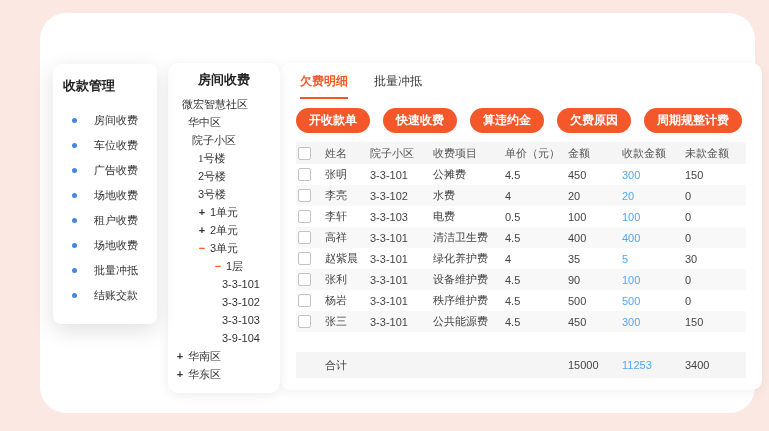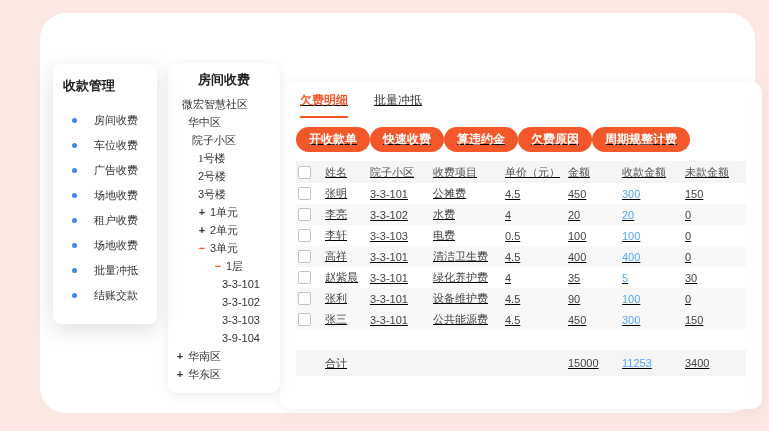--- a/index.html
+++ b/index.html
@@ -20,29 +20,29 @@
     box-shadow:0 2px 12px rgba(0,0,0,.08);
     z-index:2;box-sizing:border-box;padding-top:8px;overflow:hidden;
   }
   .tree-title{text-align:center;font-weight:bold;font-size:13px;color:#222;margin-bottom:6px}
   .tree-node{height:18px;line-height:18px;font-size:11px;color:#333;white-space:nowrap;cursor:pointer}
   .tgl{display:inline-block;margin-right:4px;font-weight:bold;font-size:11px;width:8px;text-align:center}
   .tgl.plus{color:#333}
   .tgl.minus{color:var(--accent)}
   
   .content-panel{
-    position:absolute;left:240px;top:69px;width:482px;height:327px;
+    position:absolute;left:240px;top:50px;width:482px;height:327px;
     background:#fff;border-radius:10px;
     box-shadow:0 2px 12px rgba(0,0,0,.06);
-    z-index:1;box-sizing:border-box;padding:10px 16px 0;text-decoration:underline;
+    z-index:1;box-sizing:border-box;padding:10px 16px 0;
   }
   .tab-bar{display:flex;gap:26px;padding-left:4px}
   .tab{font-size:12px;color:#333;padding-bottom:7px;cursor:pointer;border-bottom:2px solid transparent}
   .tab.active{color:var(--accent);font-weight:bold;border-bottom-color:var(--accent)}
-  .action-bar{display:flex;margin-top:9px}
+  .action-bar{display:flex;gap:13px;margin-top:9px}
   .pill{
     background:var(--accent);color:#fff;font-size:12px;font-weight:bold;
     height:25px;line-height:25px;padding:0 13px;border-radius:13px;border:none;
     cursor:pointer;white-space:nowrap;font-family:inherit;
   }
   .data-table{width:100%;border-collapse:collapse;margin-top:9px;font-size:11px;color:#444;table-layout:fixed}
   .data-table th{background:#f5f5f5;font-weight:normal;color:#555;height:22px;text-align:left;padding:0 2px}
   .data-table td{height:21px;padding:0 2px;overflow:hidden;white-space:nowrap}
   .data-table tr.even td{background:#f8f8f8}
   .blue{color:var(--link)}
@@ -177,20 +177,30 @@
           <tr class="even">
             <td><span class="checkbox"></span></td>
             <td>张利</td>
             <td>3-3-101</td>
             <td>设备维护费</td>
             <td>4.5</td>
             <td>90</td>
             <td class="blue">100</td>
             <td>0</td>
           </tr>
+          <tr class="odd">
+            <td><span class="checkbox"></span></td>
+            <td>杨岩</td>
+            <td>3-3-101</td>
+            <td>秩序维护费</td>
+            <td>4.5</td>
+            <td>500</td>
+            <td class="blue">500</td>
+            <td>0</td>
+          </tr>
           <tr class="even">
             <td><span class="checkbox"></span></td>
             <td>张三</td>
             <td>3-3-101</td>
             <td>公共能源费</td>
             <td>4.5</td>
             <td>450</td>
             <td class="blue">300</td>
             <td>150</td>
           </tr>

